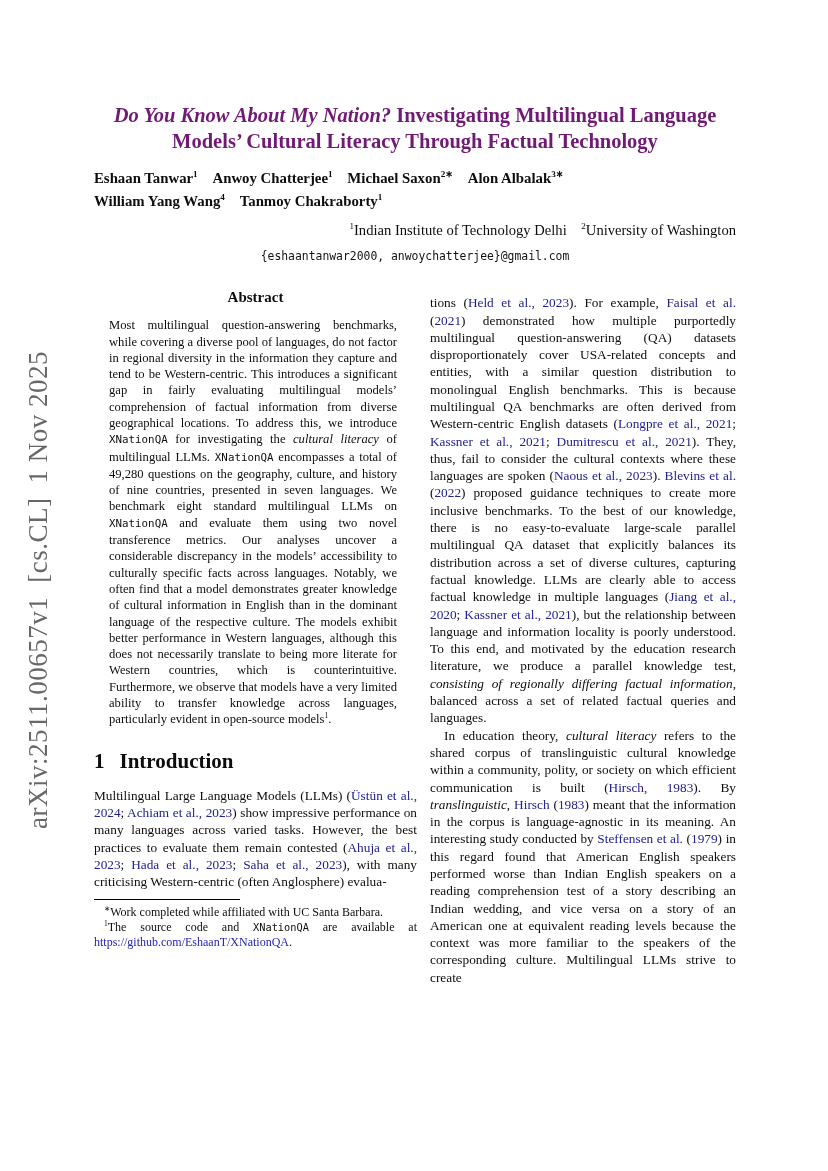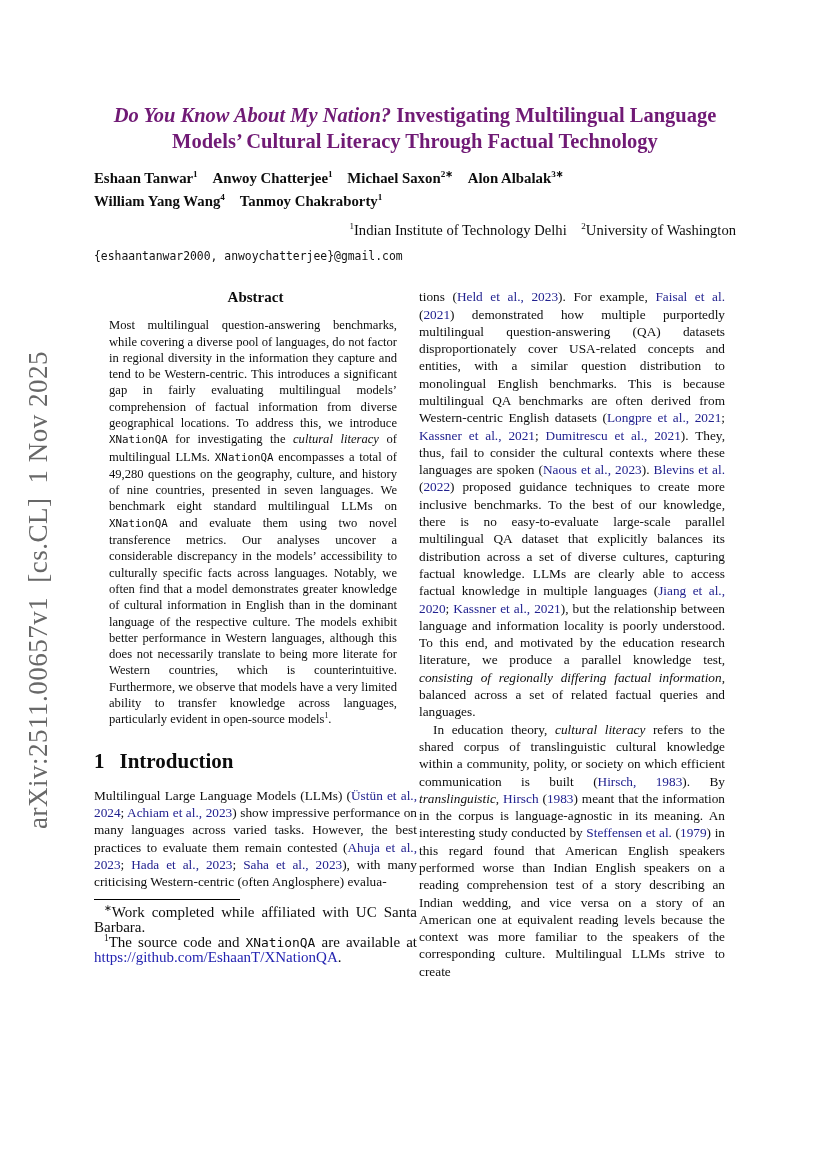--- a/index.html
+++ b/index.html
@@ -11,34 +11,34 @@
   .watermark {
     position:absolute; left:38px; top:590px;
     transform:translate(-50%,-50%) rotate(-90deg);
     white-space:nowrap; font-size:27px; color:#686868; letter-spacing:0.5px;
   }
   .content { position:absolute; left:94px; top:0; width:642px; }
   .title { margin-top:102px; text-align:center; font-weight:bold; font-size:20.5px; line-height:1.28; color:#701a75; }
   .title .t-italic { font-style:italic; }
   .authors { margin-top:13px; text-align:left; font-weight:bold; font-size:14.8px; line-height:1.55; }
   .affils { margin-top:7px; text-align:right; font-size:14.6px; line-height:1.5; }
-  .email-line { margin-top:7px; font-family:"DejaVu Sans Mono", monospace; font-size:11.4px; color:#111; }
-  .columns { display:flex; gap:2px; margin-top:21px; }
+  .email-line { margin-top:7px; text-align:center; font-family:"DejaVu Sans Mono", monospace; font-size:11.4px; color:#111; }
+  .columns { display:flex; gap:13px; margin-top:21px; }
   .col-left { width:323px; }
   .col-right { width:306px; }
   .abstract-head { text-align:center; font-weight:bold; font-size:15px; margin:5px 0 11px; }
   .abstract-body { margin:0 20px 0 15px; font-size:12.6px; line-height:16.3px; text-align:justify; hyphens:auto; }
   .section-head { margin-top:21px; font-size:21px; font-weight:bold; }
   .section-head .sec-num { margin-right:15px; }
   .body-par { margin-top:13px; font-size:13.3px; line-height:17.3px; text-align:justify; hyphens:auto; }
-  .col-right .body-par.p-first { margin-top:4px; }
+  .col-right .body-par.p-first { margin-top:10px; }
   .body-par.p-indent { margin-top:0; text-indent:14px; }
   .footnote-block { margin-top:9px; }
   .fn-rule { width:146px; border:none; border-top:1.2px solid #000; margin:0 0 5px 0; }
-  .fn { font-size:15px; line-height:14.6px; text-align:justify; text-indent:10px; hyphens:auto; }
+  .fn { font-size:12px; line-height:14.6px; text-align:justify; text-indent:10px; hyphens:auto; }
   
   .seg-p  { }
   .seg-c  { color:#21218F; }
   .seg-i  { font-style:italic; }
   .seg-m  { font-family:"DejaVu Sans Mono", monospace; font-size:0.86em; }
   .seg-sup{ vertical-align:super; font-size:0.62em; line-height:0; }
   .seg-link { color:#2323B0; }
 </style>
 </head>
 <body>

